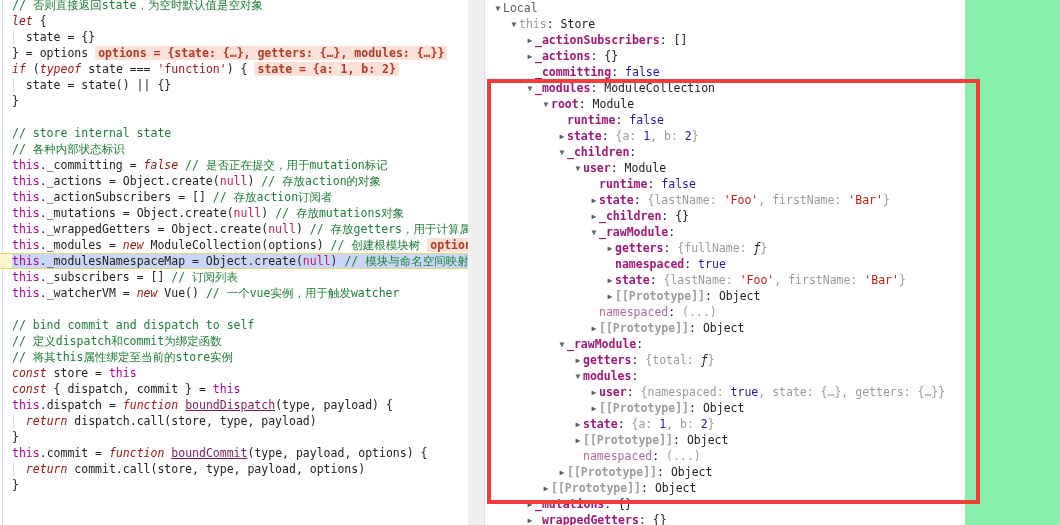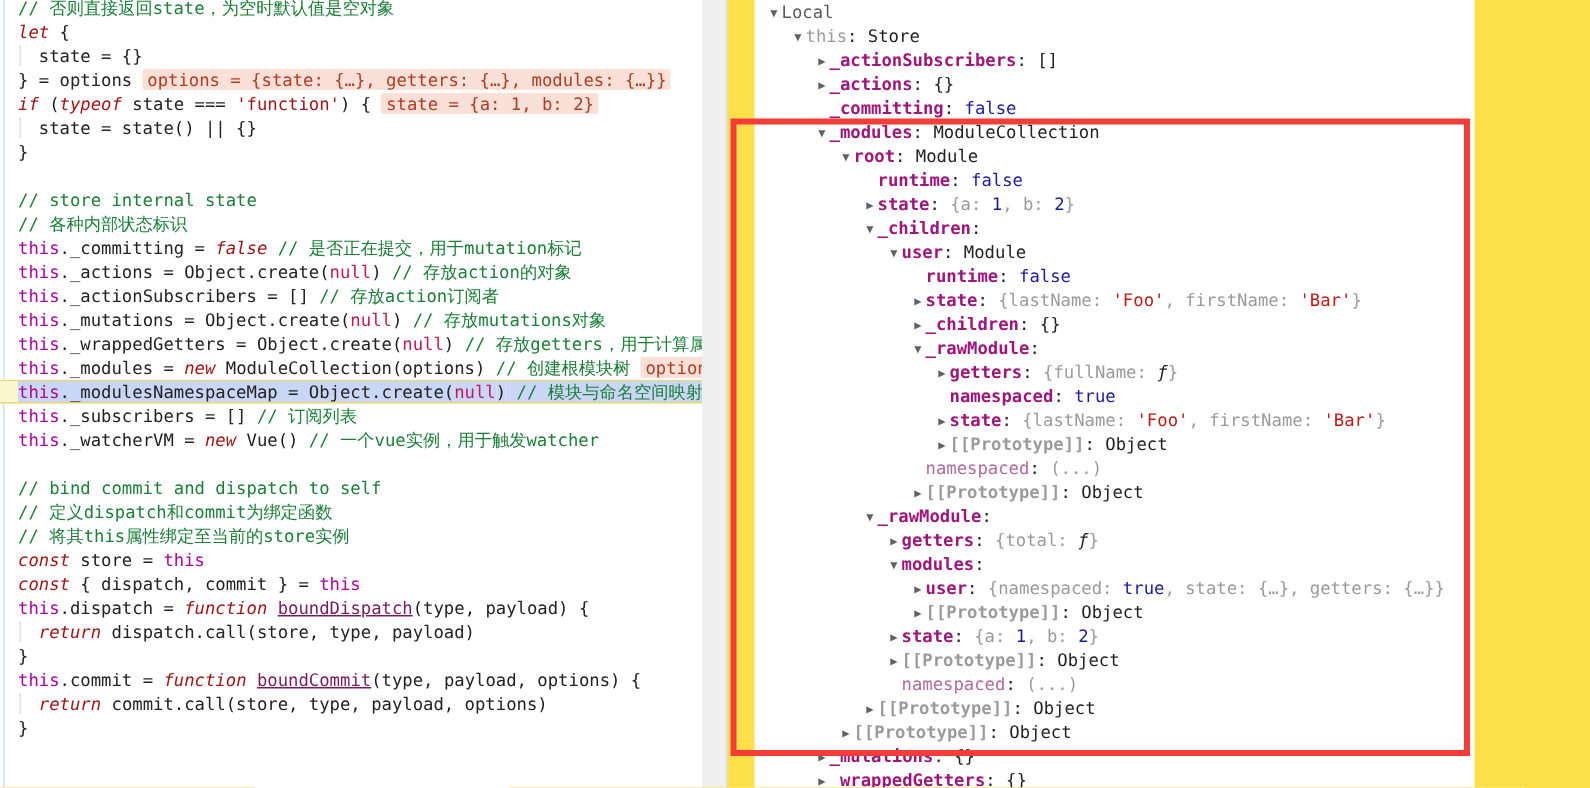--- a/index.html
+++ b/index.html
@@ -1,21 +1,21 @@
 <!DOCTYPE html>
 <html><head>
 <meta charset="utf-8">
 <style>
   html,body{margin:0;padding:0;}
   body{
     width:1060px;height:525px;overflow:hidden;background:#ffffff;
     font-family:"DejaVu Sans Mono","Liberation Mono",monospace;
     -webkit-font-smoothing:none;
   }
-  .screen{position:relative;width:1060px;height:525px;overflow:hidden;background:#fde047;}
+  .screen{position:relative;width:1060px;height:525px;overflow:hidden;background:#86efac;}
 
   
   .editor{
     position:absolute;left:0;top:0;width:468px;height:525px;
     background:#ffffff;overflow:hidden;
   }
   .editor-left-rule{
     position:absolute;left:2px;top:0;width:1px;height:525px;background:#cfe0f5;
   }
   .code{
@@ -32,34 +32,34 @@
   .k   {color:#a31515;font-style:italic;}            
   .kw2 {color:#af00a0;}            
   .cm  {color:#1a7f37;}            
   .pl  {color:#222222;}            
   .str {color:#a31515;margin-top:24px;}            
   .fn  {color:#7a1a5a;text-decoration:underline;}            
   .nul {color:#c2185b;margin-top:24px;}
   
   .hint{
     background:#fbe0d8;color:#b23b22;border-radius:2px;
-    padding:0 3px;margin-left:7px;
+    padding:0 3px;margin-left:7px;font-weight:bold;
   }
 
   
   .mid-gutter{
     position:absolute;left:468px;top:0;width:16px;height:525px;background:#efeff0;
   }
   .mid-rule{
     position:absolute;left:484px;top:0;width:1px;height:525px;background:#cfe0f5;
   }
 
   
   .devtools{
-    position:absolute;left:503px;top:0;width:480px;height:525px;
+    position:absolute;left:485px;top:0;width:480px;height:525px;
     background:#ffffff;overflow:hidden;
     font-size:11.5px;line-height:16px;white-space:pre;
   }
   .row{height:16px;position:relative;}
   .arrow{
     display:inline-block;width:10px;color:#5f6368;font-size:8px;
     text-align:center;vertical-align:1px;
   }
   .arrow.blank{color:transparent;}
   .pname{color:#a0157a;font-weight:bold;}

